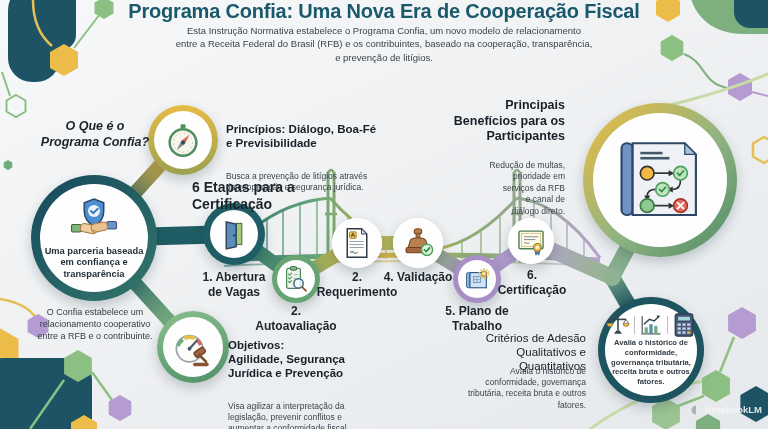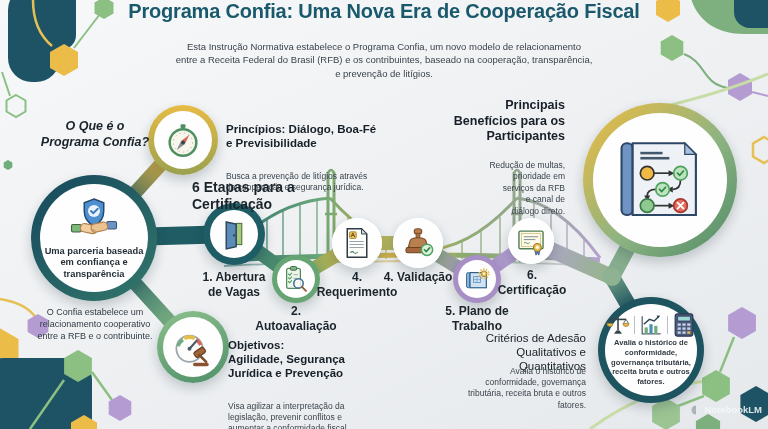--- a/index.html
+++ b/index.html
@@ -8,21 +8,21 @@
     background:linear-gradient(155deg,#f7f8f9 0%,#eff1f3 45%,#e6e9ec 100%);
     font-family:"Liberation Sans",sans-serif;
   }
   .layer{position:absolute;left:0;top:0;width:768px;height:429px;pointer-events:none;}
   .z1{z-index:1}.z2{z-index:2}.z3{z-index:3}
   .txt{position:absolute;white-space:pre-line;z-index:6;}
 
   
   .title-block{position:absolute;left:0;right:0;top:8;text-align:center;z-index:7;}
   .title-block h1{margin:0;font-size:20px;font-weight:bold;color:#19596b;letter-spacing:-.2px;}
-  .title-block p{margin:17px 0 0 0;font-size:9.5px;line-height:1.4;color:#3a434c;white-space:pre-line;}
+  .title-block p{margin:1px 0 0 0;font-size:9.5px;line-height:1.4;color:#3a434c;white-space:pre-line;}
 
   
   .node{position:absolute;border-radius:50%;z-index:5;
         box-shadow:0 5px 12px rgba(25,45,55,.22);
         display:flex;align-items:center;justify-content:center;}
   .node .inner{background:#fefefe;border-radius:50%;width:100%;height:100%;
         display:flex;flex-direction:column;align-items:center;justify-content:center;text-align:center;}
   .left-node{left:31px;top:175px;width:126px;height:126px;padding:9px;box-sizing:border-box;
         background:linear-gradient(140deg,#1a4f5f 15%,#2f7069 85%);}
   .left-node .inner{gap:2px;}
@@ -347,21 +347,21 @@
       <polygon points="29,36 31,44 33,41 35,44 37,36" fill="#5b79b5" stroke="#33517a" stroke-width="1"></polygon>
       <circle cx="33" cy="33" r="5.5" fill="#e8bb4a" stroke="#9a7a2c" stroke-width="1.5"></circle>
       <circle cx="33" cy="33" r="2.5" fill="#fdf6e0"></circle>
     </svg>
   </div>
     </div>
 
   <div class="slabel l1">1. Abertura
 de Vagas</div>
   <div class="slabel l2">2. Autoavaliação</div>
-  <div class="slabel l3">4. Requerimento</div>
+  <div class="slabel l3">2. Requerimento</div>
   <div class="slabel l4">4. Validação</div>
   <div class="slabel l5">5. Plano de
 Trabalho</div>
   <div class="slabel l6">6.
 Certificação</div>
 
   <div class="node gauge-node">
     <div class="inner">
       <svg width="42" height="42" viewBox="0 0 48 48">
         <circle cx="20" cy="26" r="15" fill="#fdfdfb" stroke="#9aa5ad" stroke-width="2"></circle>

